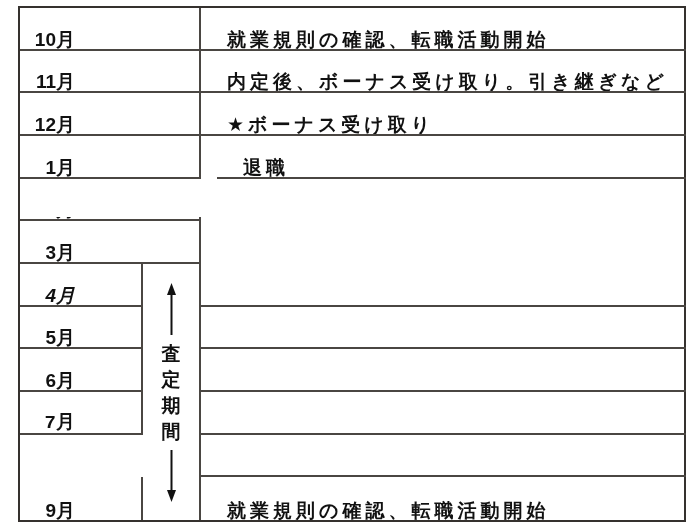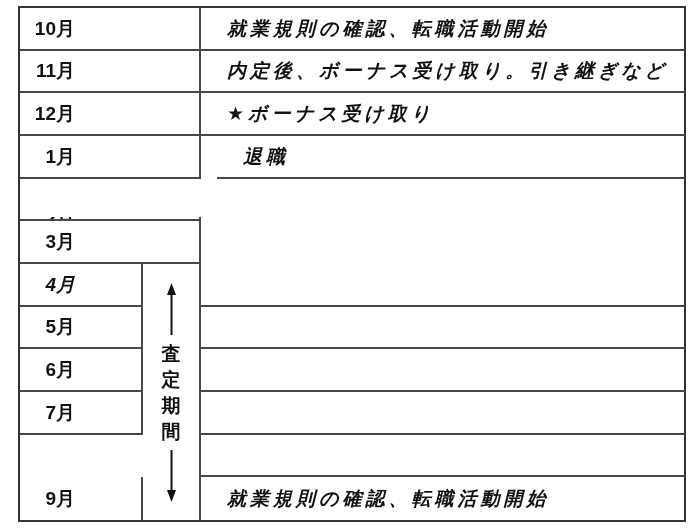--- a/index.html
+++ b/index.html
@@ -24,21 +24,21 @@
     display:grid;
     grid-template-columns:123px 58px 485px;
     grid-template-rows:repeat(12,1fr);
     background:#ffffff;
   }
   .cell{
     box-sizing:border-box;
     border-right:2px solid var(--line);
     border-bottom:2px solid var(--line);
     display:flex;
-    align-items:center;
+    align-items:flex-end;
     overflow:hidden;
     font-weight:bold;
     font-size:19px;
     line-height:1;
   }
   
   .month-wide{grid-column:1 / 3;}
   .month-narrow{grid-column:1 / 2;}
   .month-label{
     display:block;
@@ -46,21 +46,20 @@
     text-align:right;
     white-space:nowrap;
   }
   .no-bottom{border-bottom:none;}
   .content{
     grid-column:3 / 4;
     border-right:none;
     padding-left:26px;
     letter-spacing:4px;
     white-space:nowrap;
-    font-style:italic;
   }
   .content-merged{
     grid-row:span 2;
     align-items:flex-start;
   }
   .content-merged .merged-text{
     display:flex;
     align-items:center;
     height:41px;
   }
@@ -125,21 +124,21 @@
 
     <div class="cell month-narrow" style="grid-row:7;font-style:italic;">
       <span class="month-label">4月</span>
     </div>
     <div class="cell month-narrow" style="grid-row:8;">
       <span class="month-label">5月</span>
     </div>
     <div class="cell month-narrow" style="grid-row:9;">
       <span class="month-label">6月</span>
     </div>
-    <div class="cell month-narrow" style="grid-row:10;">
+    <div class="cell month-narrow" style="grid-row:10;font-family:Liberation Mono, monospace;">
       <span class="month-label">7月</span>
     </div>
     <div class="cell month-narrow no-bottom" style="grid-row:12;">
       <span class="month-label">9月</span>
     </div>
 
     <div class="cell kisei">
       <svg class="arrow" width="13" height="52" viewBox="0 0 13 52">
         <polygon points="6.5,0 2,12 11,12" fill="#111111"></polygon>
         <line x1="6.5" y1="9" x2="6.5" y2="52" stroke="#111111" stroke-width="2"></line>

